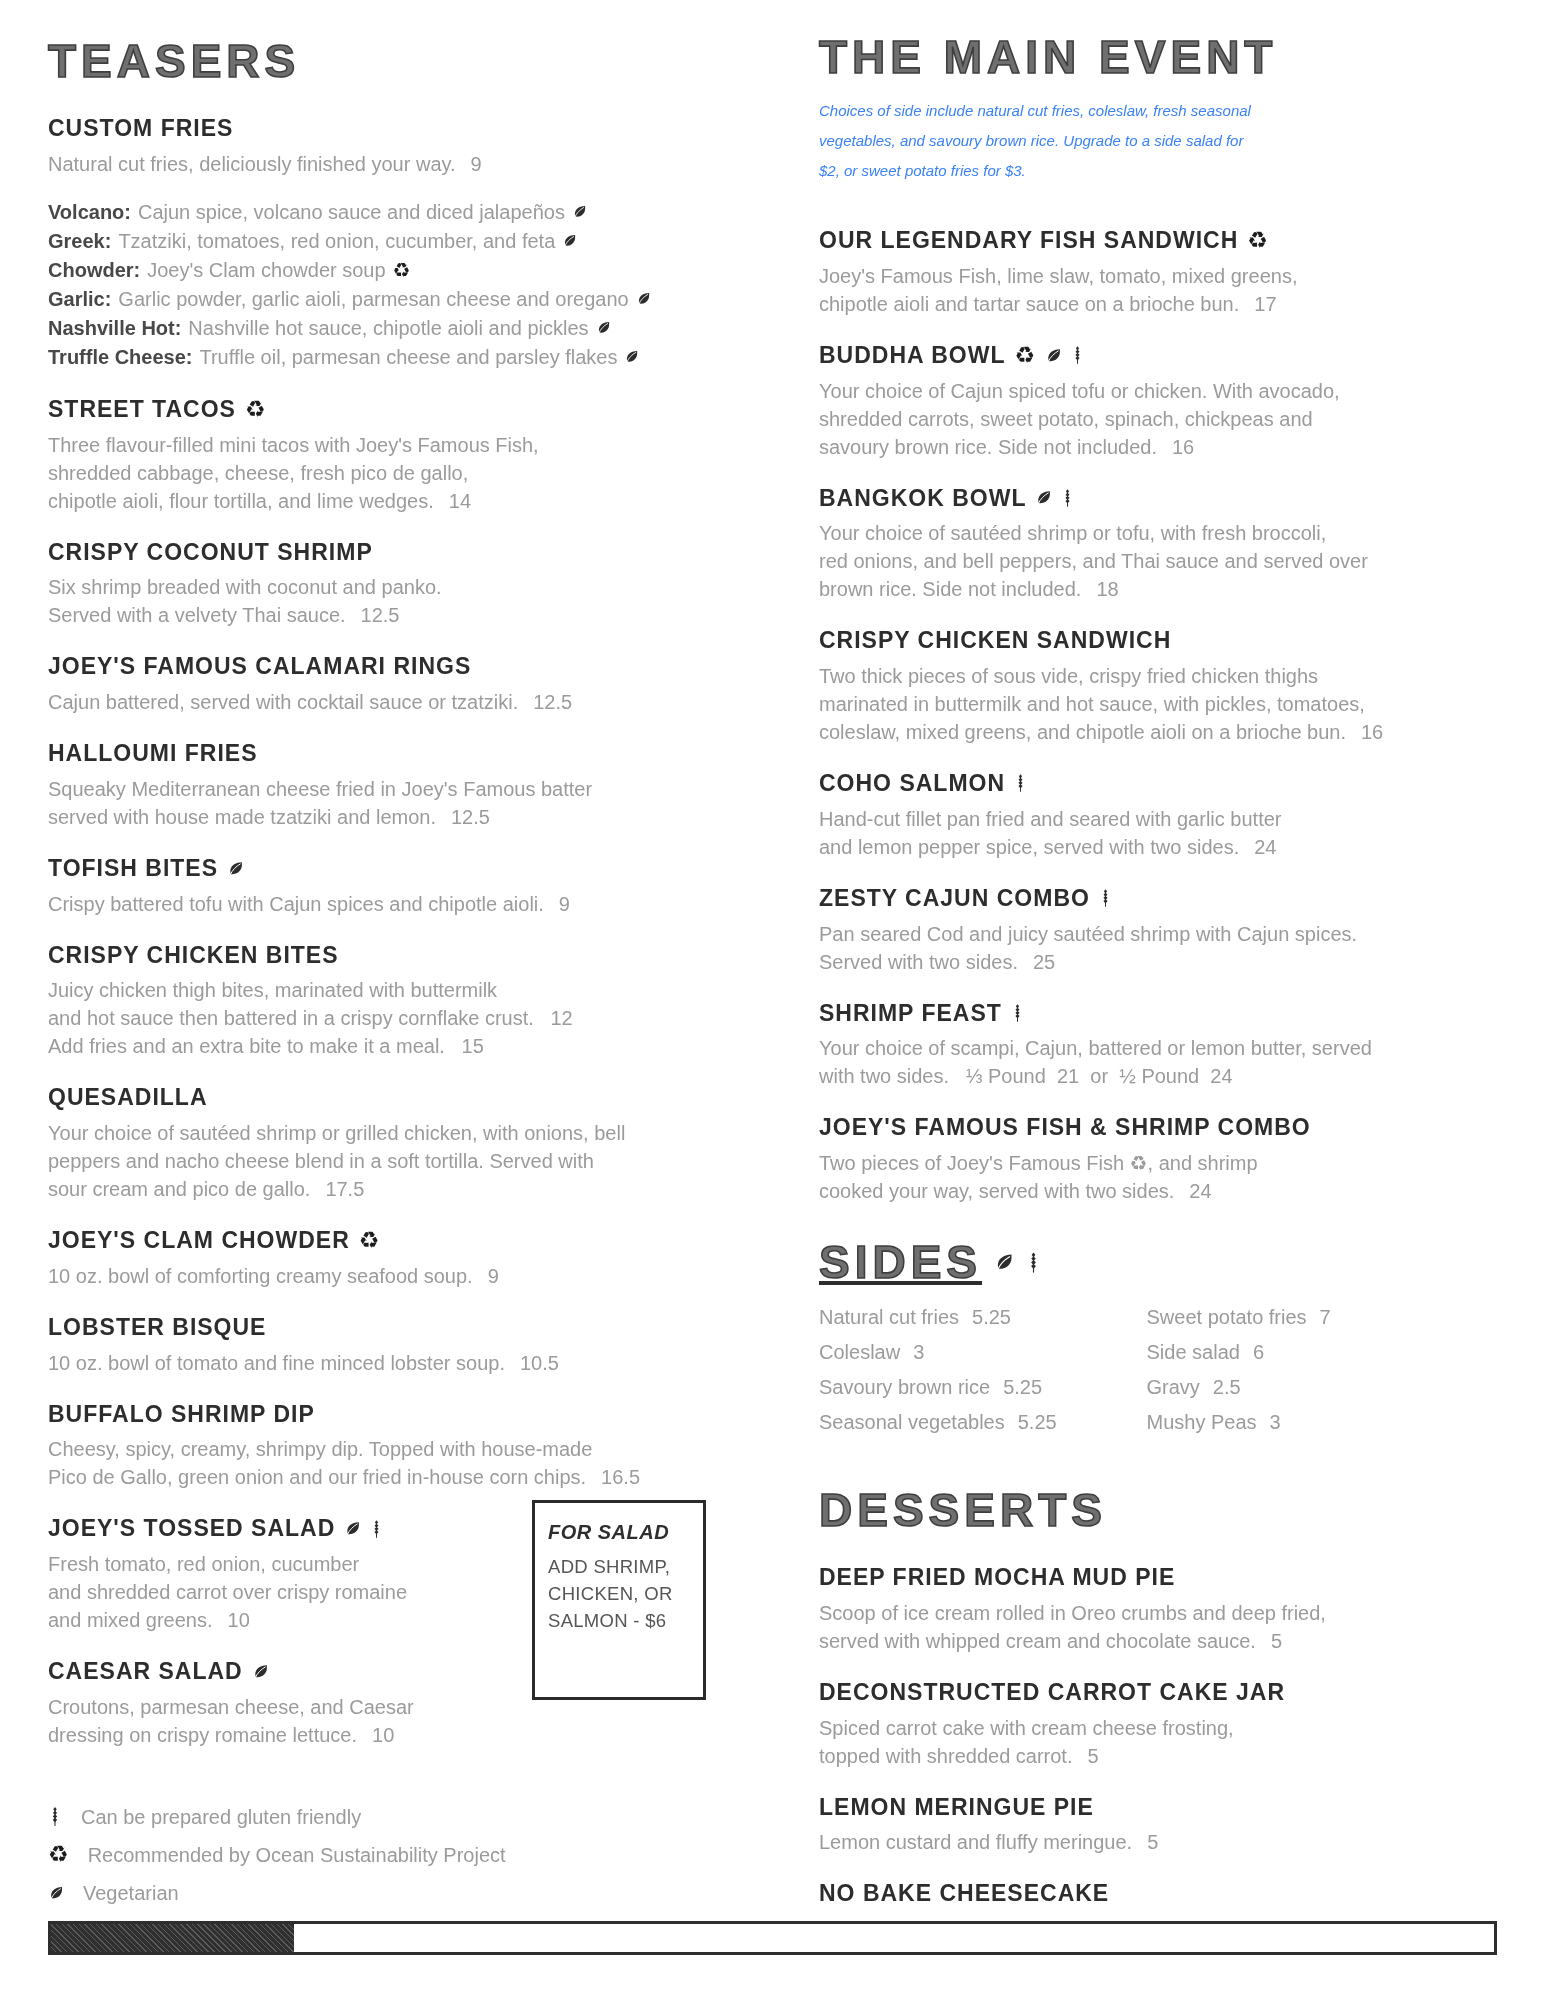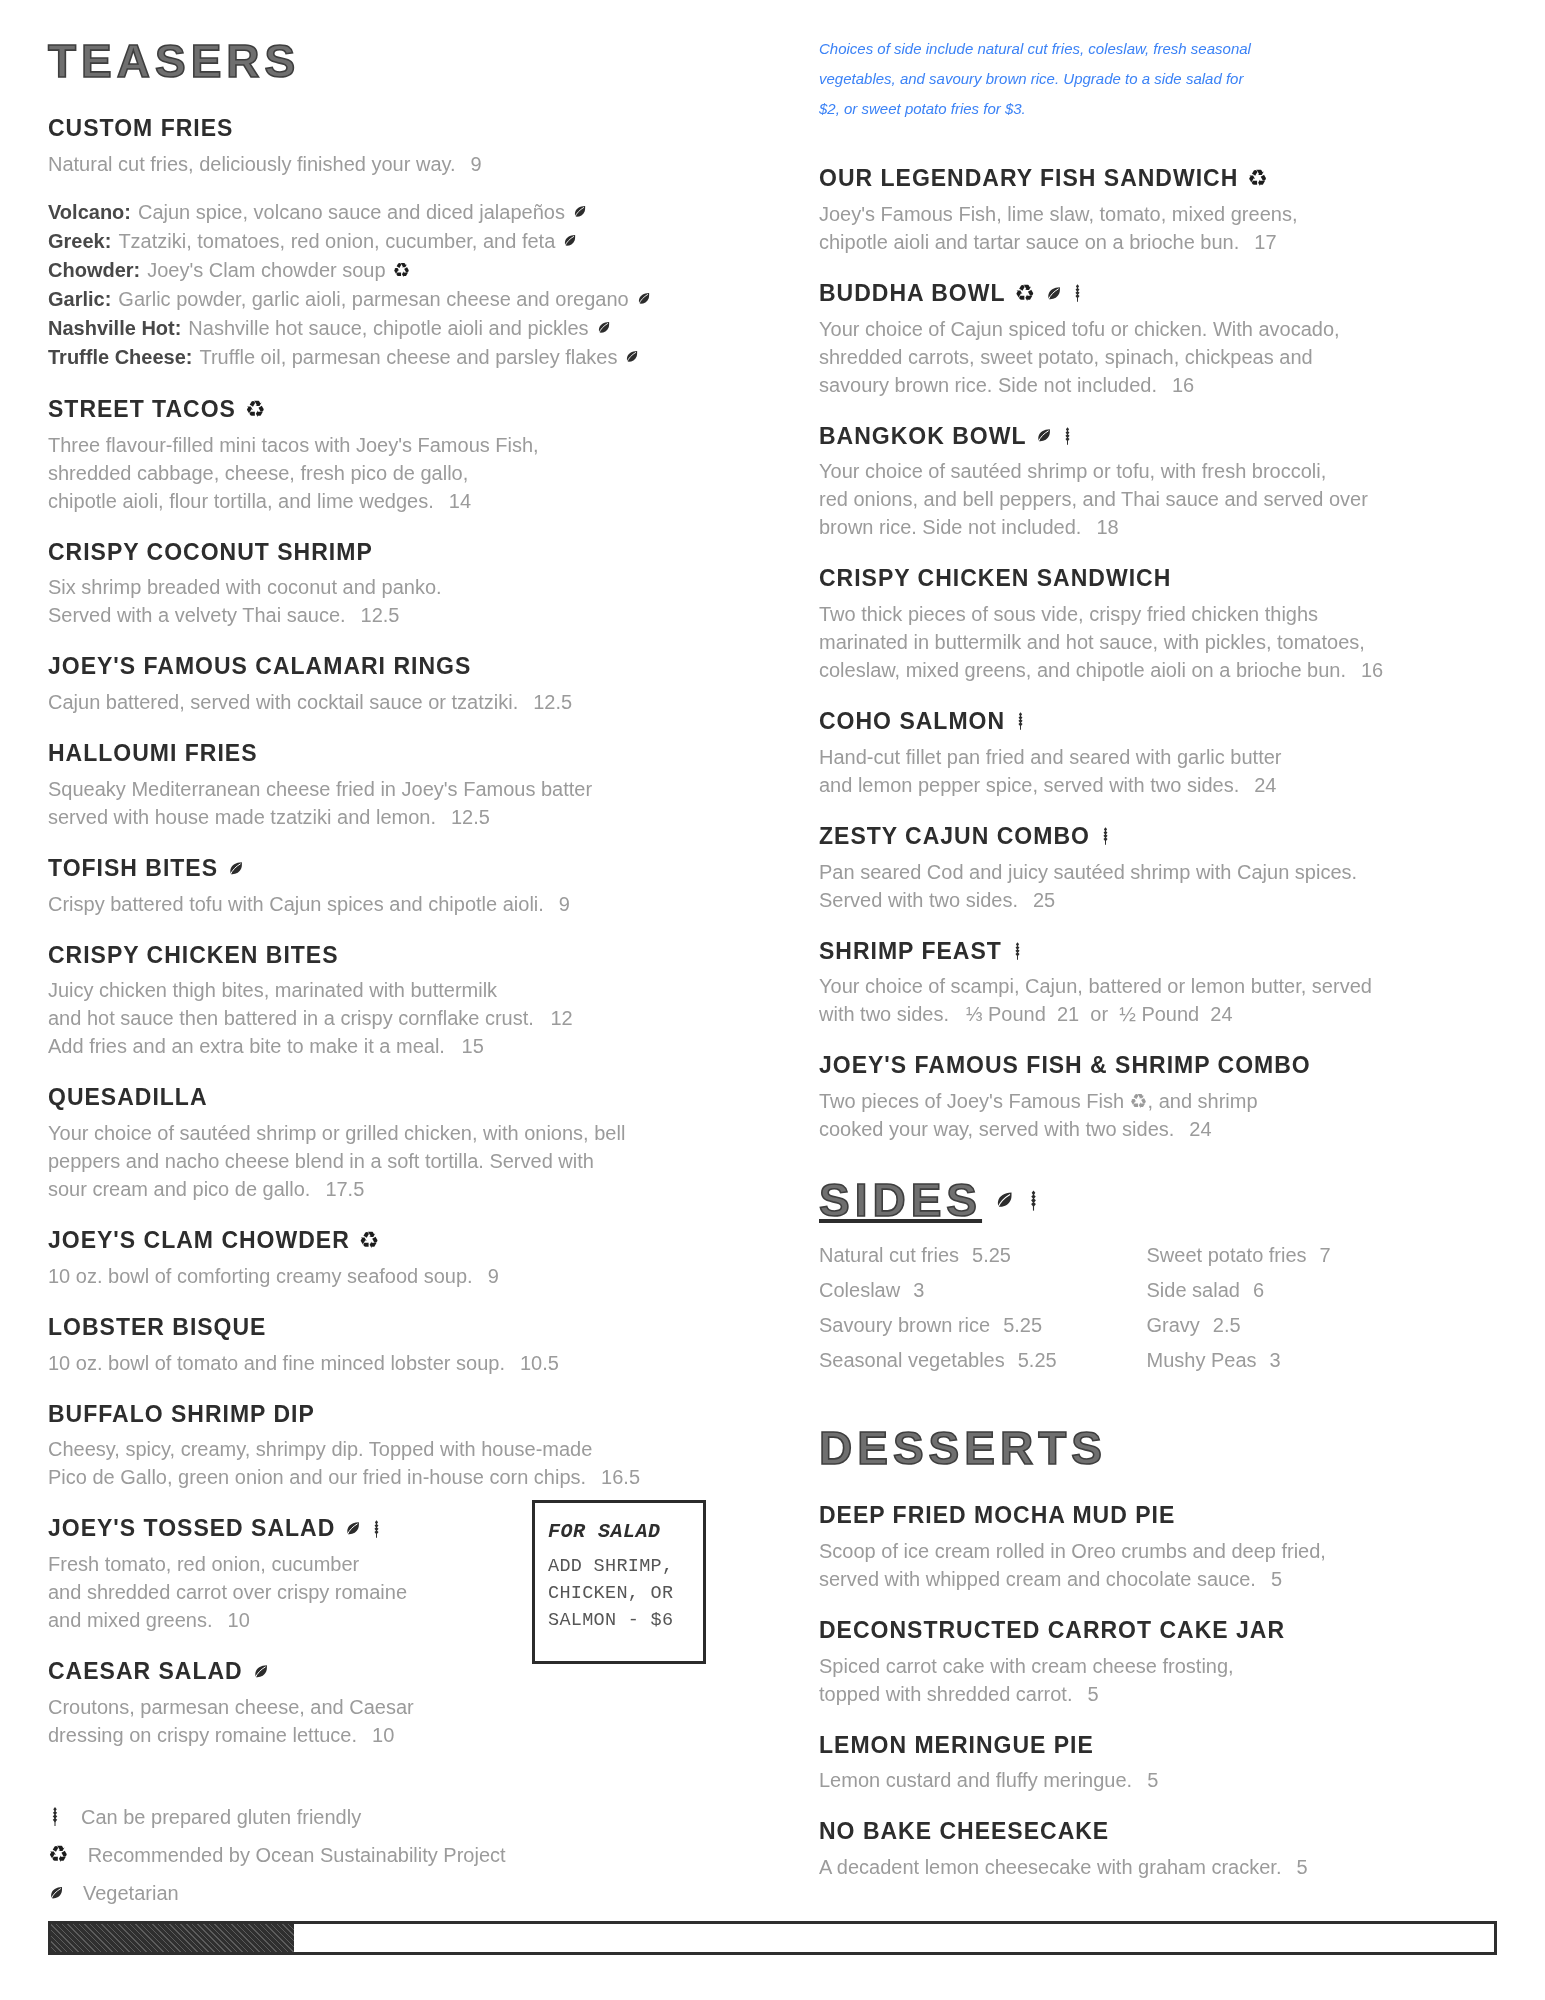--- a/index.html
+++ b/index.html
@@ -27,22 +27,22 @@
 
   .g-recycle{font-weight:normal;font-size:23px;line-height:1;color:#1c1c1c;}
   .variant .g-recycle{font-size:20px;}
   .svg-i{display:inline-block;vertical-align:middle;}
   .iwrap{display:inline-flex;align-items:center;}
 
   .intro{font-style:italic;font-size:15px;line-height:30px;color:#3b82f6;
          margin:0 0 40px;white-space:pre-line;}
 
   .wrap-salads{position:relative;}
-  .salad-box{position:absolute;left:484px;top:-14px;width:174px;height:164px;
-             border:3px solid #2b2b2b;box-sizing:border-box;padding:16px 13px;background:#fff;font-family:Liberation Mono, monospace;}
+  .salad-box{position:absolute;left:484px;top:-14px;width:174px;height:200px;
+             border:3px solid #2b2b2b;box-sizing:border-box;padding:16px 13px;background:#fff;}
   .sb-title{font-weight:bold;font-style:italic;font-size:20px;line-height:1.3;
             letter-spacing:.5px;color:#2e2e2e;margin:0 0 8px;}
   .sb-line{font-size:18.5px;line-height:27px;color:#565656;letter-spacing:.3px;}
 
   .legend{margin-top:56px;}
   .lrow{display:flex;align-items:center;gap:19px;font-size:20px;line-height:1.2;
         color:#9b9b9b;margin-bottom:14px;}
 
   .sides-cols{display:flex;align-items:flex-end;}
   .scol{width:340px;}
@@ -272,20 +272,21 @@
               </svg>
             </span>
             <span>Vegetarian</span>
           </div>
       </div>
 
     </div>
   </section>
 
   <section class="col-right">
+    <h1 class="big" style="margin-bottom:16px;">THE MAIN EVENT</h1>
     <p class="intro">Choices of side include natural cut fries, coleslaw, fresh seasonal
 vegetables, and savoury brown rice. Upgrade to a side salad for
 $2, or sweet potato fries for $3.</p>
 
     <article class="item">
       <h3 class="ihead">
           <span>OUR LEGENDARY FISH SANDWICH</span>
           <span class="iwrap">
             <span class="g-recycle">♻</span>
           </span>

